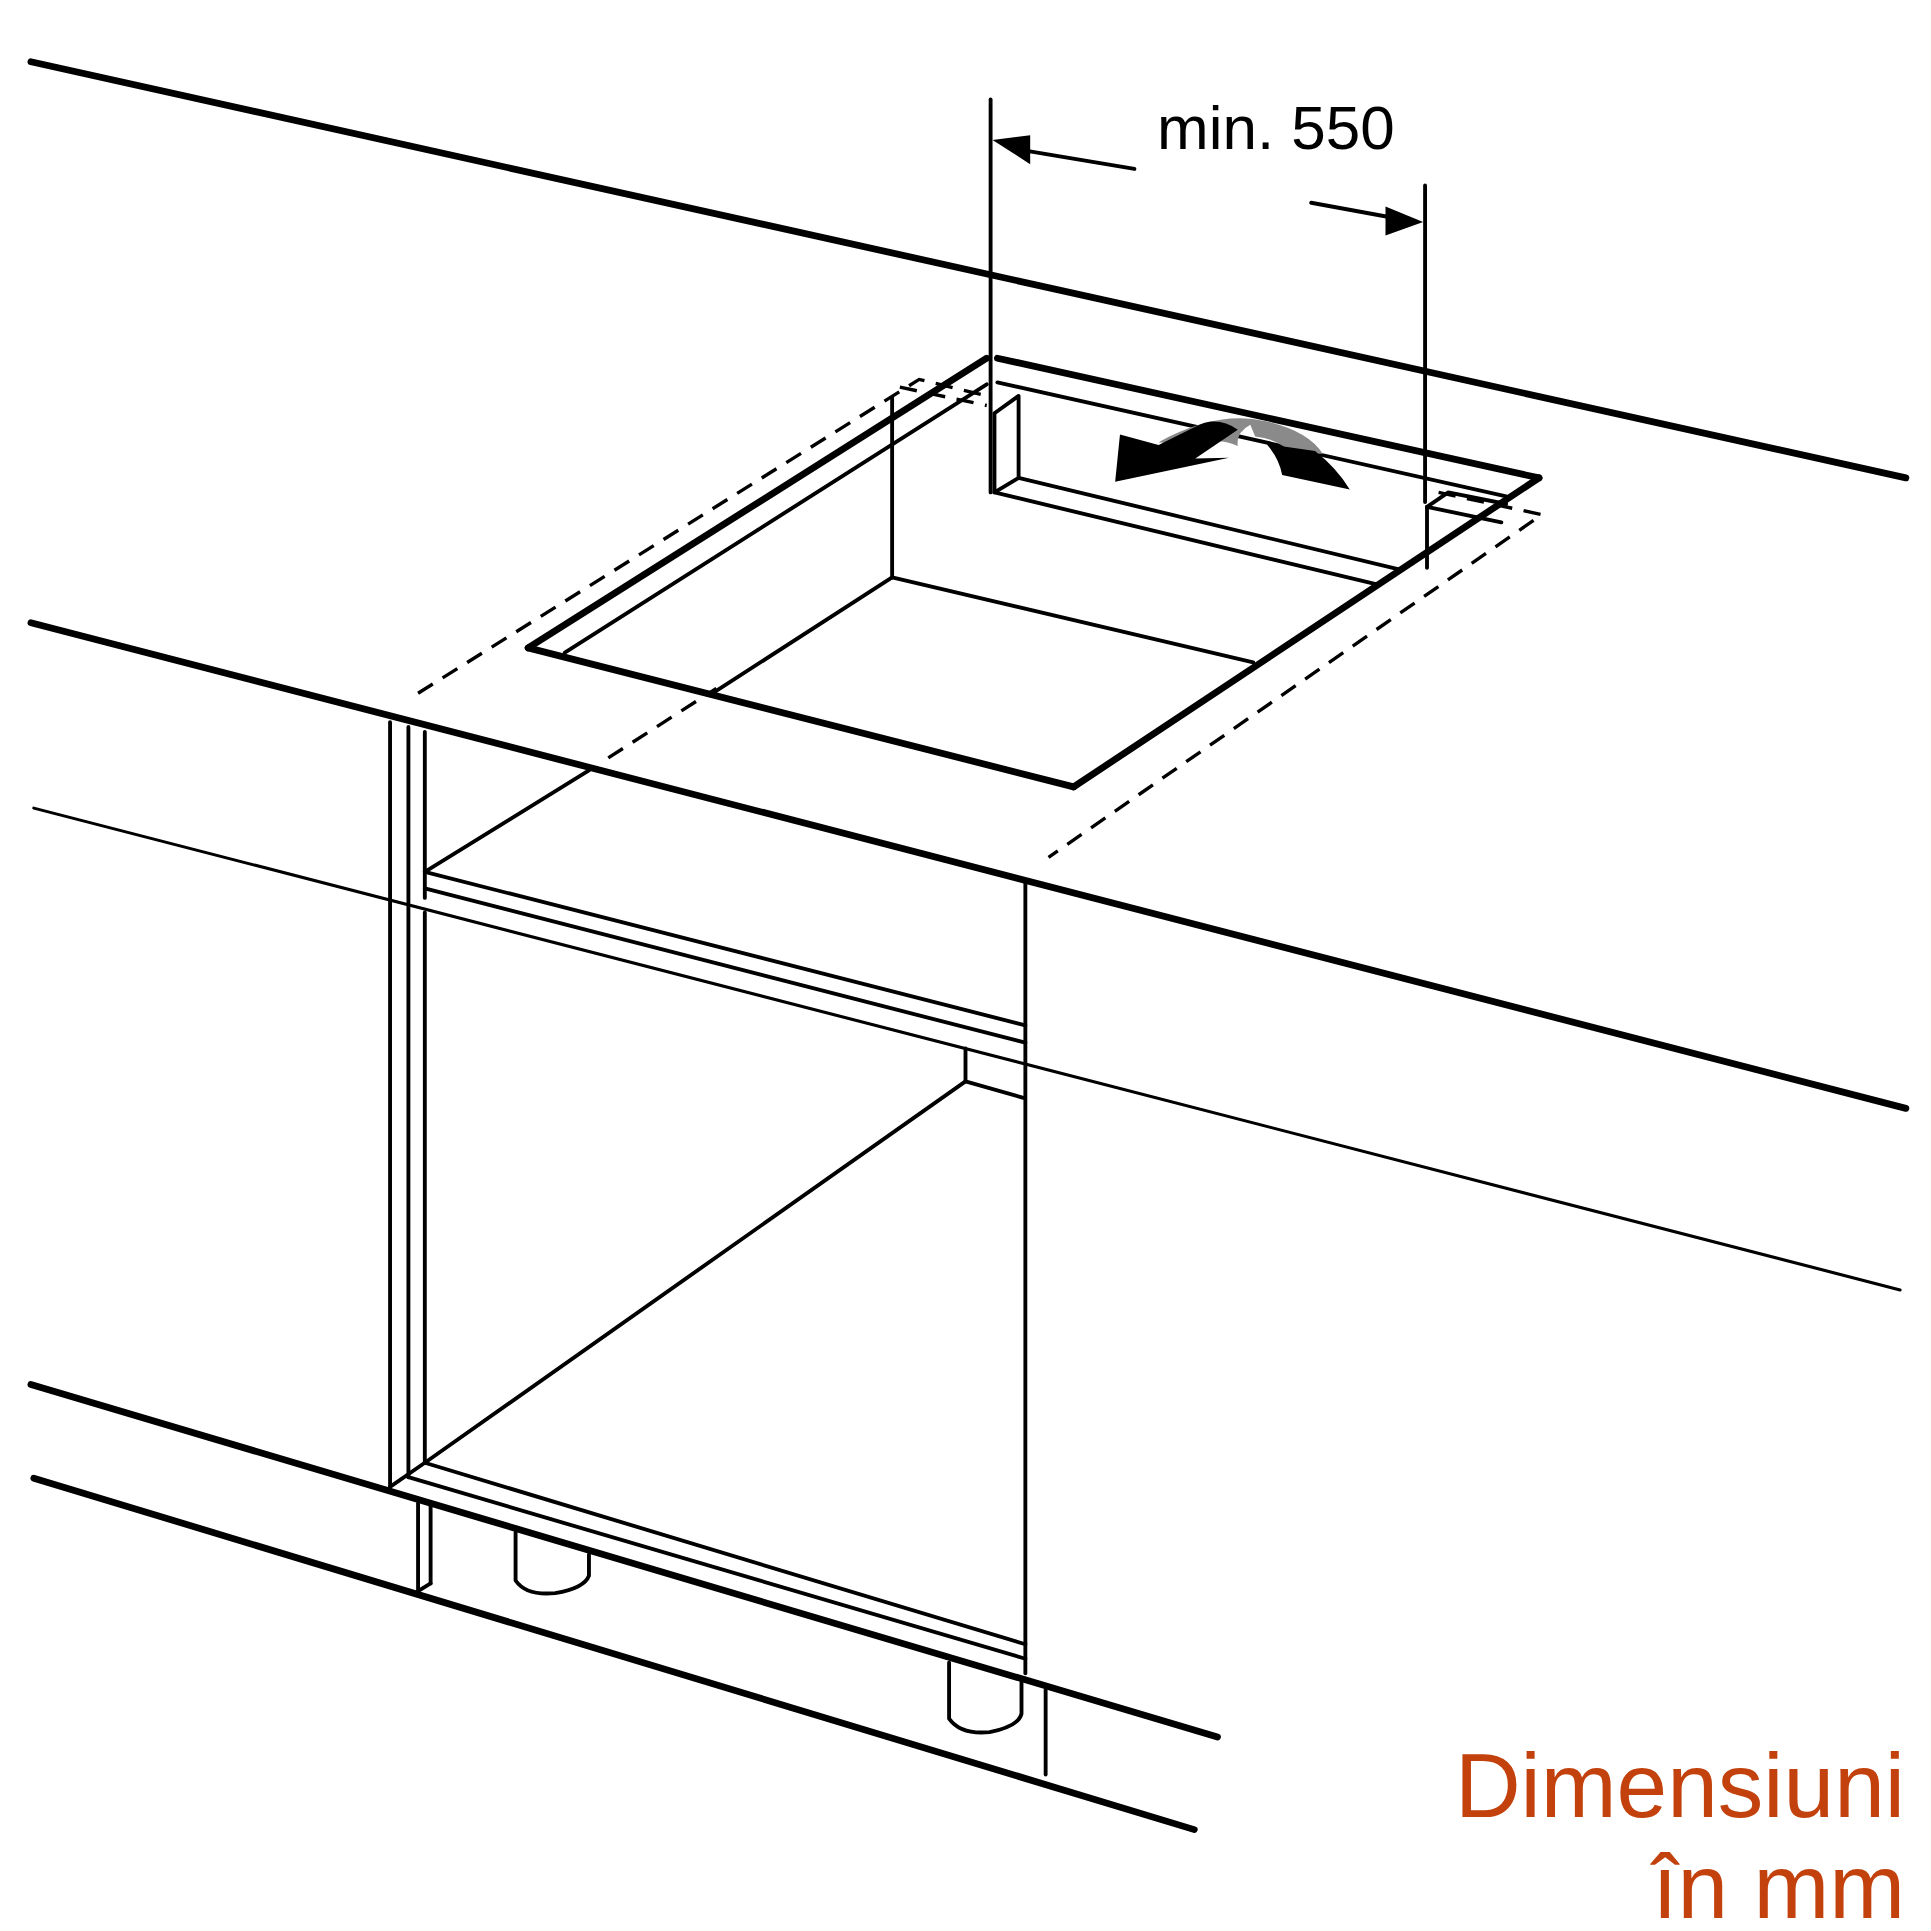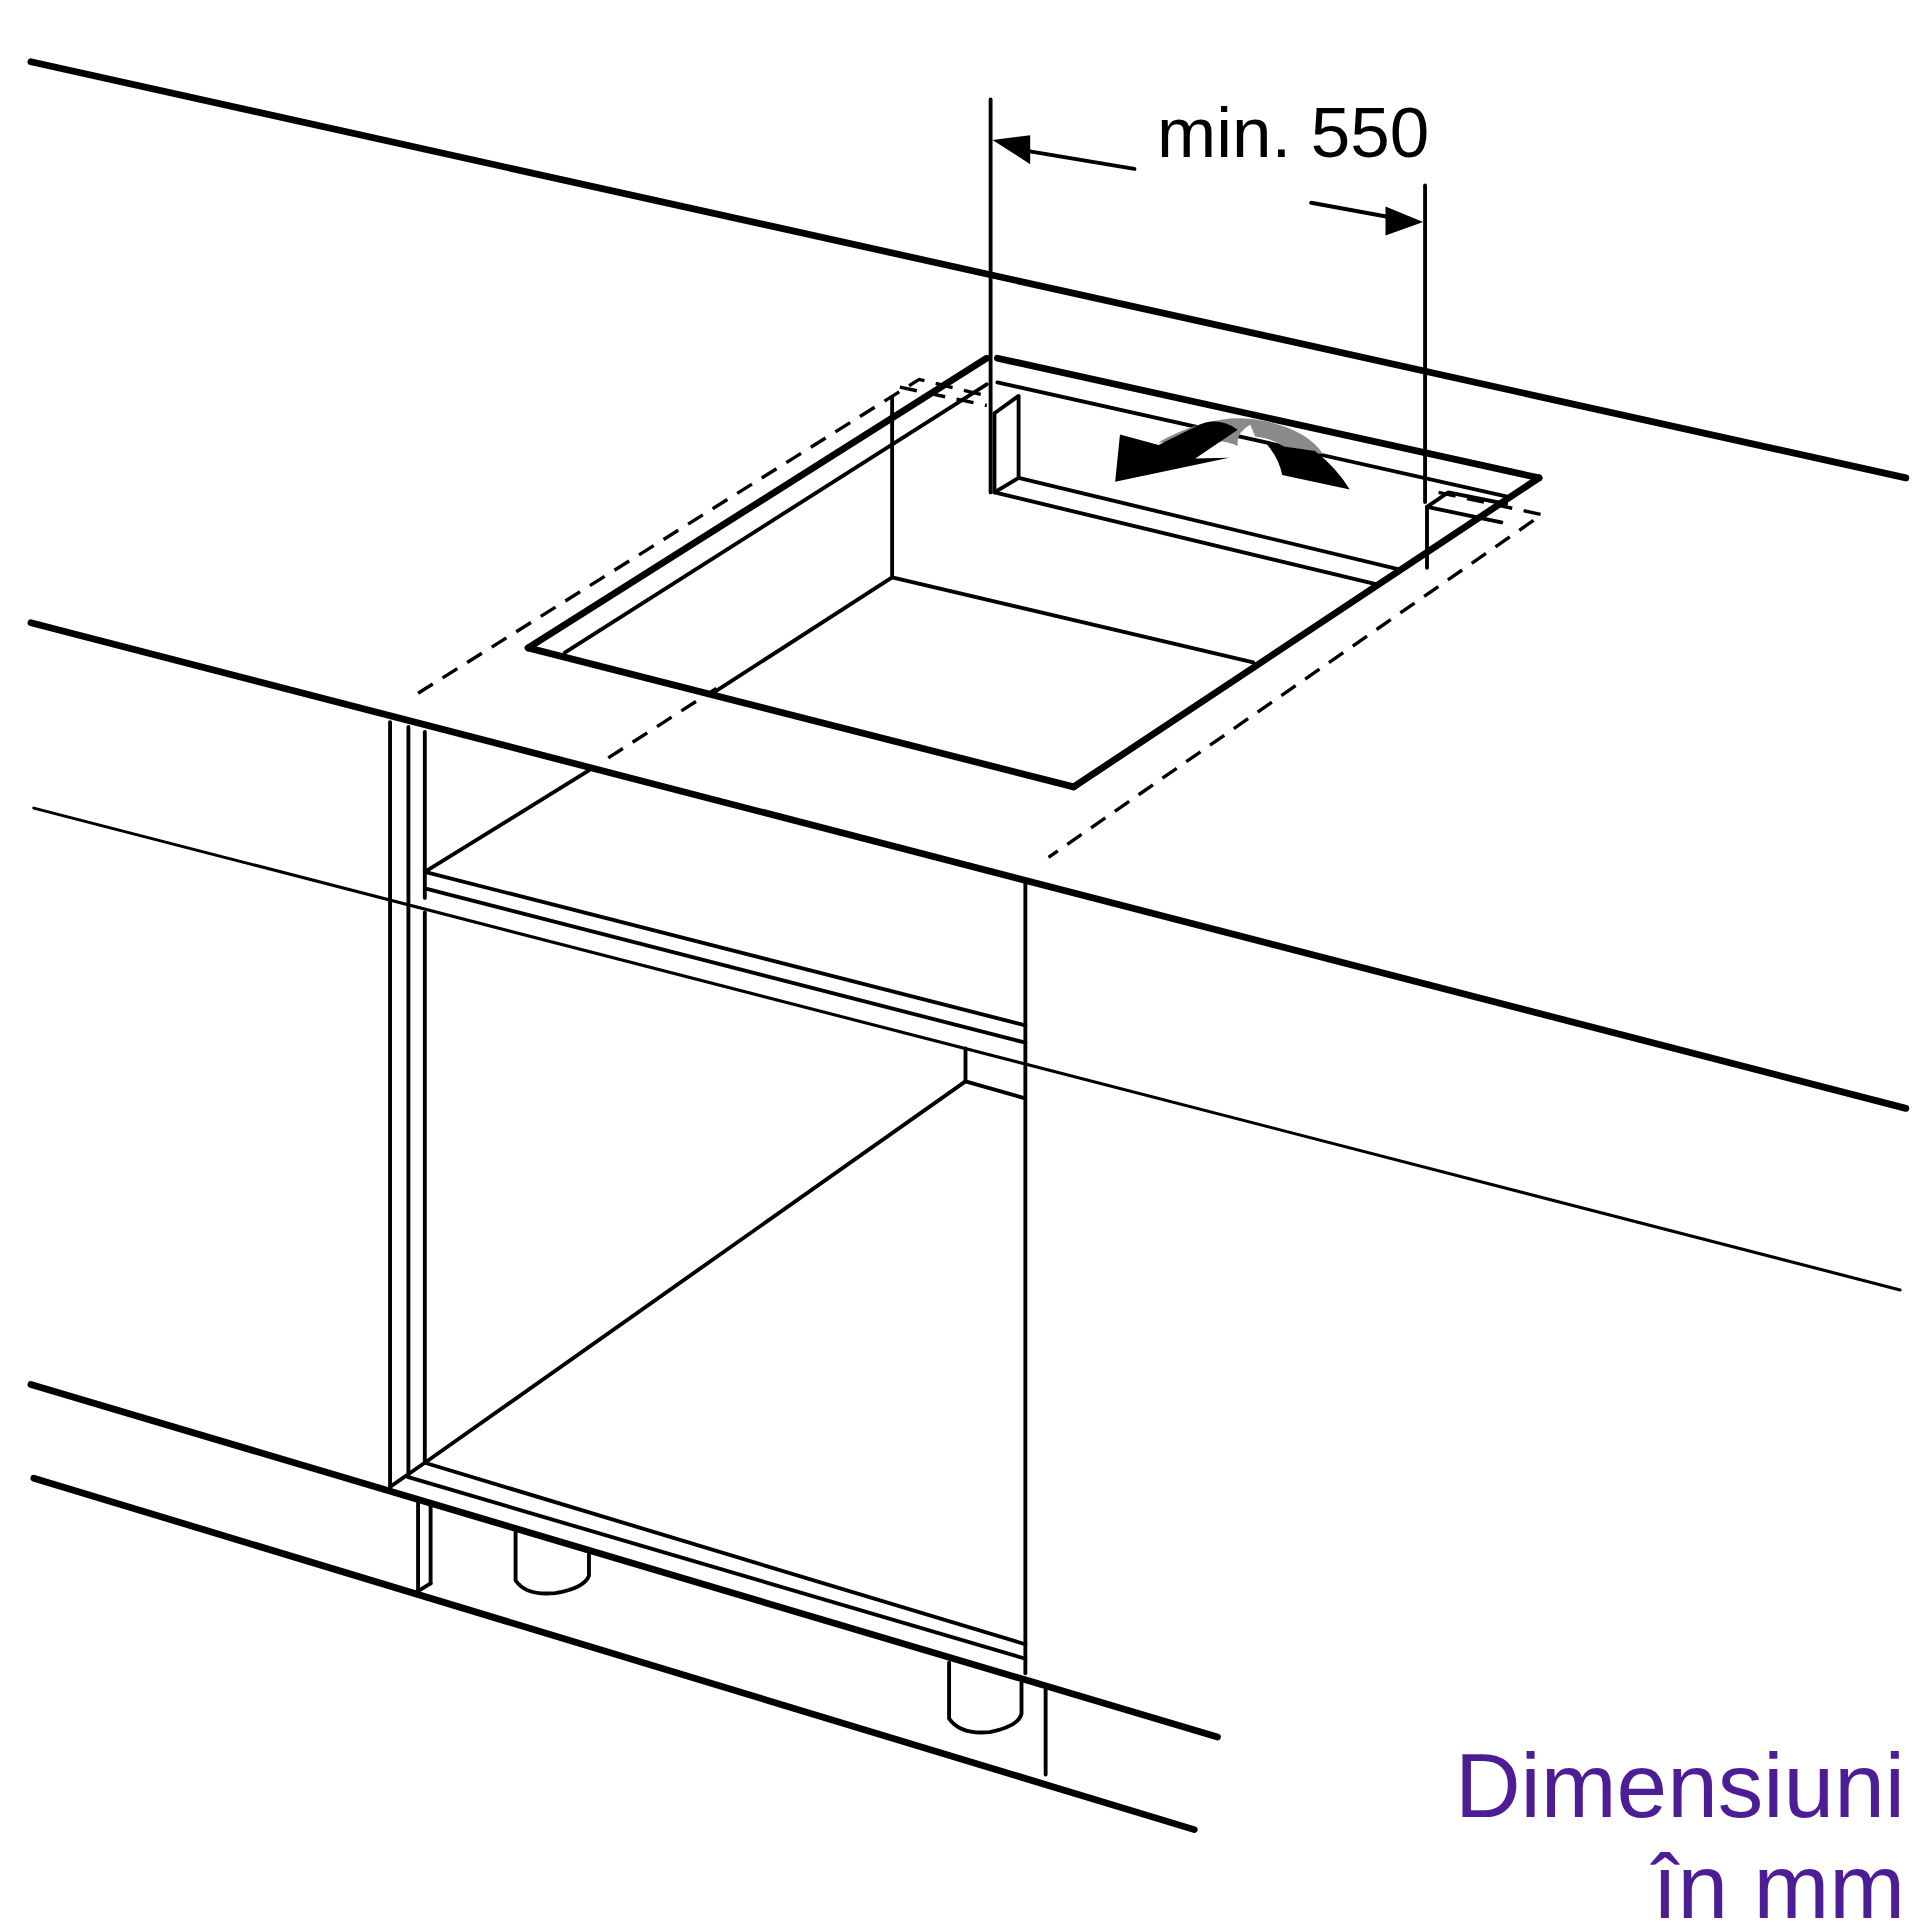--- a/index.html
+++ b/index.html
@@ -3,22 +3,22 @@
 <meta charset="utf-8">
 <style>
   html, body { margin: 0; padding: 0; background: #ffffff; }
   body { width: 1931px; height: 1931px; position: relative; overflow: hidden; font-family: "Liberation Sans", sans-serif; }
   #diagram { position: absolute; left: 0; top: 0; width: 1931px; height: 1931px; }
   .thick { stroke: #000; stroke-width: 7; fill: none; stroke-linecap: round; stroke-linejoin: round; }
   .med { stroke: #000; stroke-width: 4; fill: none; stroke-linecap: round; stroke-linejoin: round; }
   .thin { stroke: #000; stroke-width: 3.2; fill: none; stroke-linecap: round; stroke-linejoin: round; }
   .dash { stroke: #000; stroke-width: 3.5; fill: none; stroke-dasharray: 18 12; }
   .label { position: absolute; color: #000; font-family: "Liberation Sans", sans-serif; line-height: 1; white-space: nowrap; }
-  #dim-label { left: 1157px; top: 97px; font-size: 71px; background: transparent; }
-  #units-label { right: 26px; top: 1740px; font-size: 91px; text-align: right; color: #4c1d95; }
+  #dim-label { left: 1157px; top: 97px; font-size: 62px; background: transparent; }
+  #units-label { right: 26px; top: 1740px; font-size: 91px; text-align: right; color: #c2410c; }
   #units-label span { display: block; }
   #units-label .l2 { margin-top: 10px; }
 </style>
 </head>
 <body>
 
 <svg id="diagram" viewBox="0 0 2000 2000" xmlns="http://www.w3.org/2000/svg">
 
   <g>
     <line class="thick" x1="32" y1="64" x2="1974" y2="495"></line>

